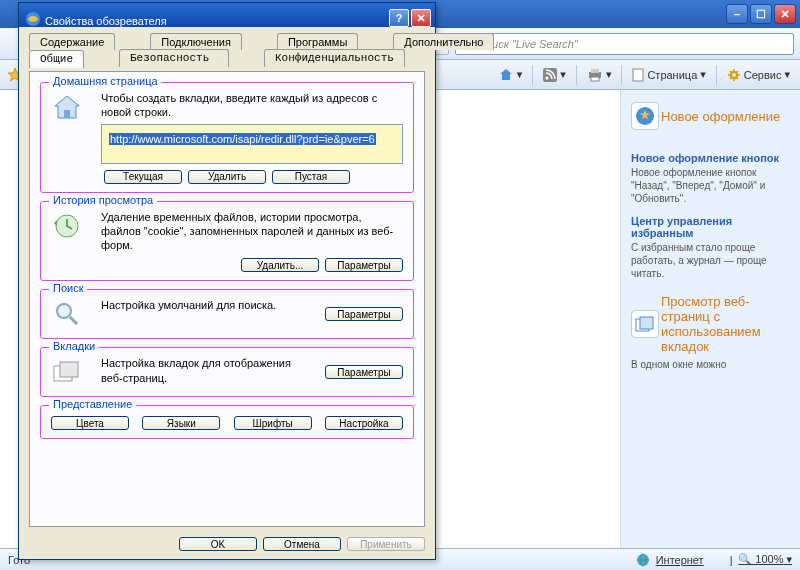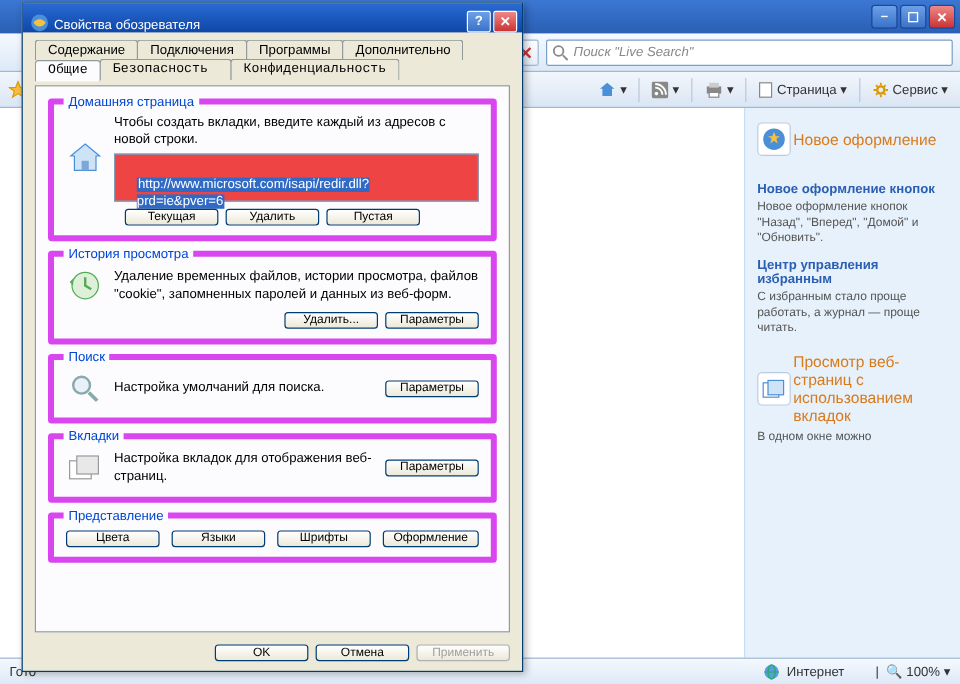--- a/index.html
+++ b/index.html
@@ -35,51 +35,51 @@
 
 .content-right { width: 180px; background: #e7f1fb; padding: 12px 10px; border-left: 1px solid #cde; }
 .feature { margin-bottom: 14px; }
 .feature-head { display: flex; align-items: center; gap: 2px; margin-bottom: 4px; }
 .feature-icon { width: 28px; height: 28px; border-radius: 4px; background: #fff; border: 1px solid #bcd; display:flex;align-items:center;justify-content:center; flex-shrink:0; }
 .feature-title { color: #d97a1a; font-size: 13px; }
 .feature-sub { color: #2a5fb3; font-weight: bold; font-size: 11px; margin-top: 22px; }
 .feature-desc { color: #555; font-size: 10px; line-height: 1.3; margin-top: 2px; }
 
 .ie-status { position: absolute; bottom: 0; left: 0; right: 0; height: 22px; background: linear-gradient(#f5f9ff,#dde9f7); border-top: 1px solid #a0b8d8; display: flex; align-items: center; padding: 0 8px; font-size: 11px; color: #333; }
-.ie-status .right { margin-left: auto; display: flex; align-items: center; gap: 6px; }
+.ie-status .right { margin-left: auto; display: flex; align-items: center; gap: 6px; text-decoration: underline; }
 
 
 .dialog { position: absolute; left: 18px; top: 2px; width: 418px; height: 558px; background: #ece9d8; border: 1px solid #003c74; box-shadow: 2px 2px 6px rgba(0,0,0,0.3); display: flex; flex-direction: column; }
 .dlg-title { height: 26px; background: linear-gradient(#2a6ad2,#0d47a8); color: #fff; display: flex; align-items: flex-end; padding: 0 4px 0 6px; font-size: 12px; }
 .dlg-title .ico { width: 16px; height: 16px; margin-right: 4px; }
 .dlg-title-btns { margin-left: auto; display: flex; gap: 2px; }
 .dlg-title-btns .tbtn { width: 20px; height: 18px; border: 1px solid #fff; border-radius: 2px; display: flex; align-items: center; justify-content: center; font-weight: bold; color: #fff; }
 .tbtn.help { background: linear-gradient(#6ca0e8,#3a72c8); }
 .tbtn.close { background: linear-gradient(#e88,#c33); }
 
 .dlg-body { flex: 1; padding: 6px 10px 4px; position: relative; }
 
 
 .tab-rows { margin-bottom: 4px; }
-.tab-row { display: flex; }
+.tab-row { display: flex; gap: 36px; }
 .tab { border: 1px solid #919b9c; border-bottom: none; background: #ece9d8; padding: 2px 10px; font-size: 11px; border-radius: 3px 3px 0 0; margin-right: -1px; position: relative; cursor: default; }
 .tab.active { background: #fcfcfe; z-index: 2; top: 1px; padding-bottom: 3px; }
 .tab-row.row2 { margin-top: -1px; }
 .tab-row.row2 .tab { z-index: 1; font-family: Liberation Mono, monospace; }
 
 .tab-panel { border: 1px solid #919b9c; background: #fcfcfe; padding: 10px 10px 8px; height: 456px; }
 
-.group { border: 5px solid #d946ef; border-radius: 3px; padding: 8px 10px 8px 10px; margin-bottom: 8px; position: relative; }
+.group { border: 1px solid #d946ef; border-radius: 3px; padding: 8px 10px 8px 10px; margin-bottom: 8px; position: relative; }
 .group > .legend { position: absolute; top: -8px; left: 8px; background: #fcfcfe; padding: 0 4px; color: #0046d5; font-size: 11px; }
 
-.grp-row { display: flex; gap: 8px; align-items: center; }
+.grp-row { display: flex; gap: 18px; align-items: flex-start; }
 .grp-icon { width: 32px; height: 32px; flex-shrink: 0; display:flex;align-items:center;justify-content:center; }
 .grp-text { flex: 1; font-size: 11px; color: #000; line-height: 1.3; }
 
-.url-box { width: 100%; height: 40px; border: 1px solid #7f9db9; background: #ef4444; margin-top: 4px; padding: 18px; }
+.url-box { width: 100%; height: 40px; border: 1px solid #7f9db9; background: #fef9c3; margin-top: 4px; padding: 7px; }
 .url-sel { background: #316ac5; color: #fff; padding: 0 1px; display: inline; font-size: 11px; }
 
 .btn-row { display: flex; justify-content: flex-end; gap: 6px; margin-top: 6px; }
 .btn-row.center { justify-content: center; }
 .wbtn { min-width: 78px; height: 14px; border: 1px solid #003c74; background: linear-gradient(#fff,#ece9d8); border-radius: 3px; font-size: 10px; padding: 0 8px; cursor: default; display: flex; align-items: center; justify-content: center; }
 .wbtn.disabled { color: #a0a0a0; border-color: #b0b0b0; }
 
 .dlg-footer { display: flex; justify-content: flex-end; gap: 6px; padding: 6px 10px 8px; }
 
 
@@ -301,21 +301,21 @@
           <div class="wbtn" style="align-self:center">Параметры</div>
         </div>
       </div>
 
       <div class="group">
         <div class="legend">Представление</div>
         <div class="btn-row" style="justify-content:space-between;margin-top:2px">
           <div class="wbtn">Цвета</div>
           <div class="wbtn">Языки</div>
           <div class="wbtn">Шрифты</div>
-          <div class="wbtn">Оформление</div>
+          <div class="wbtn">Настройка</div>
         </div>
       </div>
 
     </div>
   </div>
   <div class="dlg-footer">
     <div class="wbtn">OK</div>
     <div class="wbtn">Отмена</div>
     <div class="wbtn disabled">Применить</div>
   </div>

